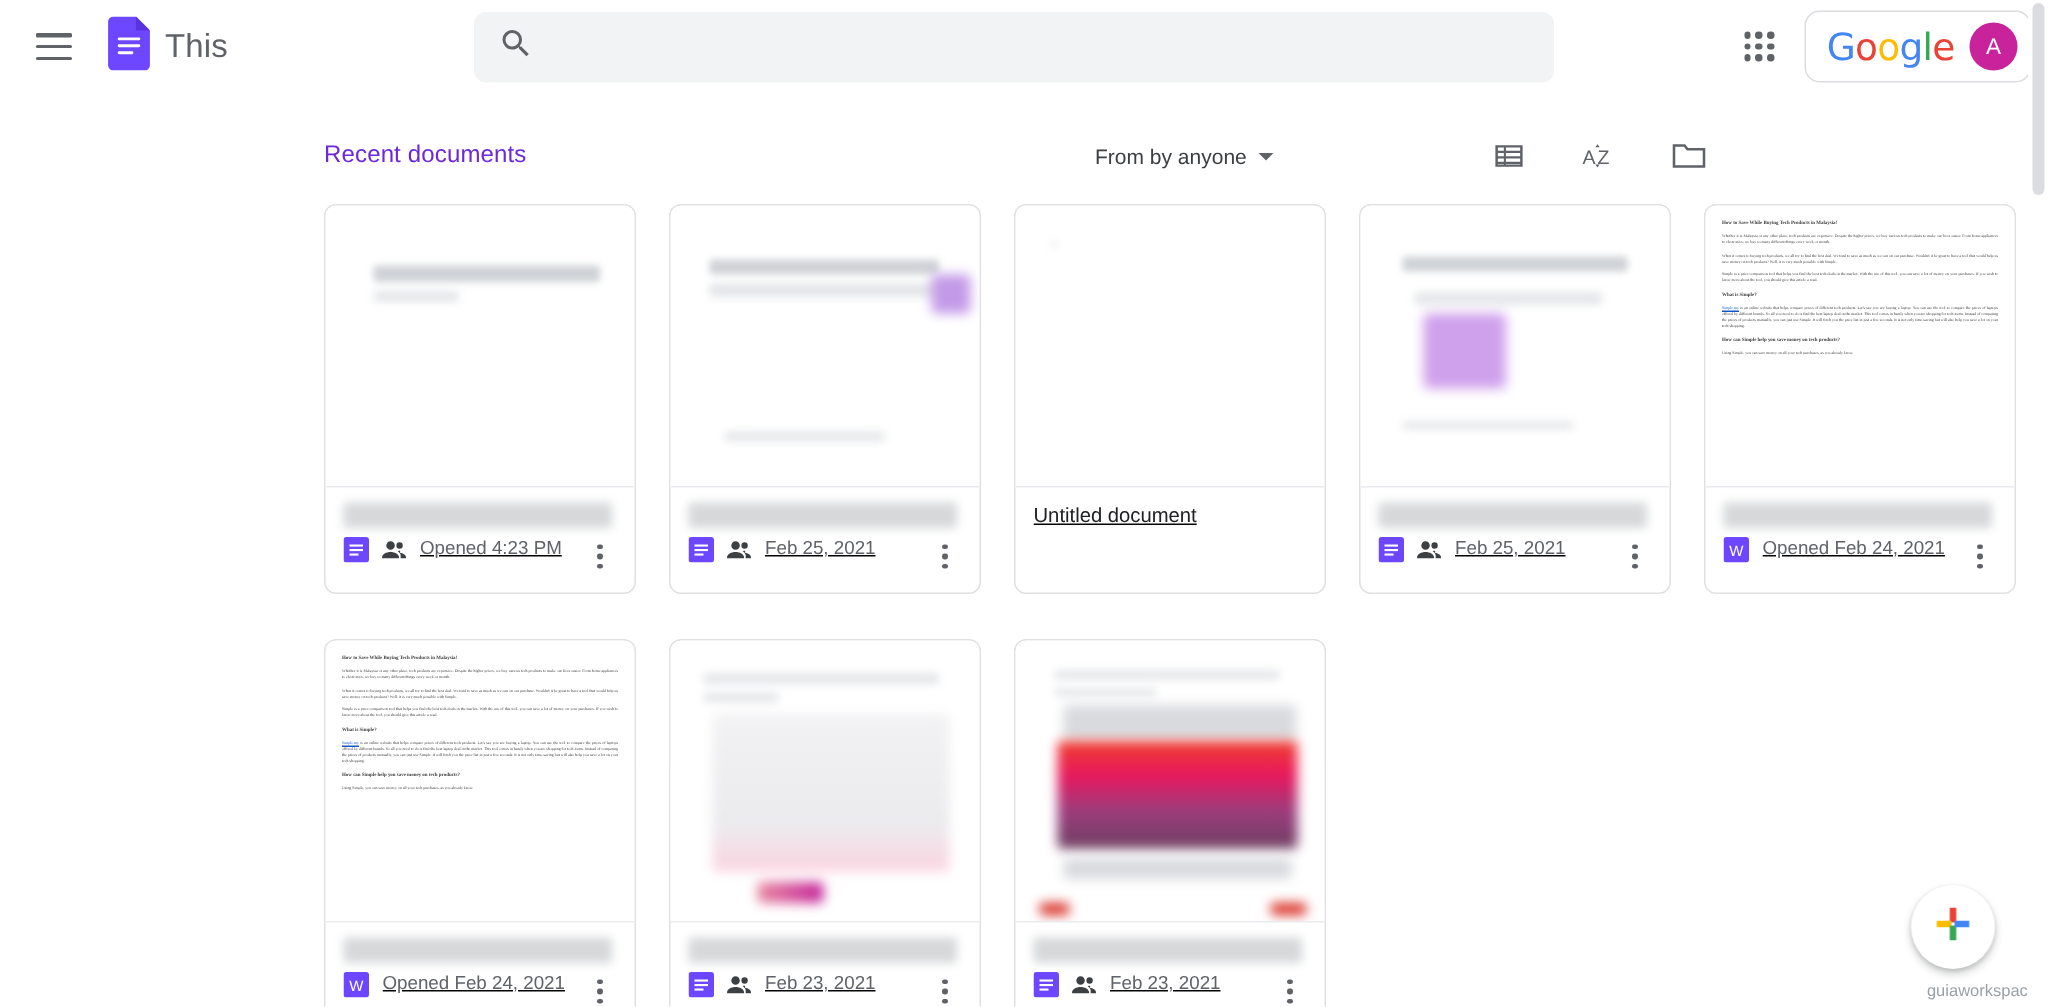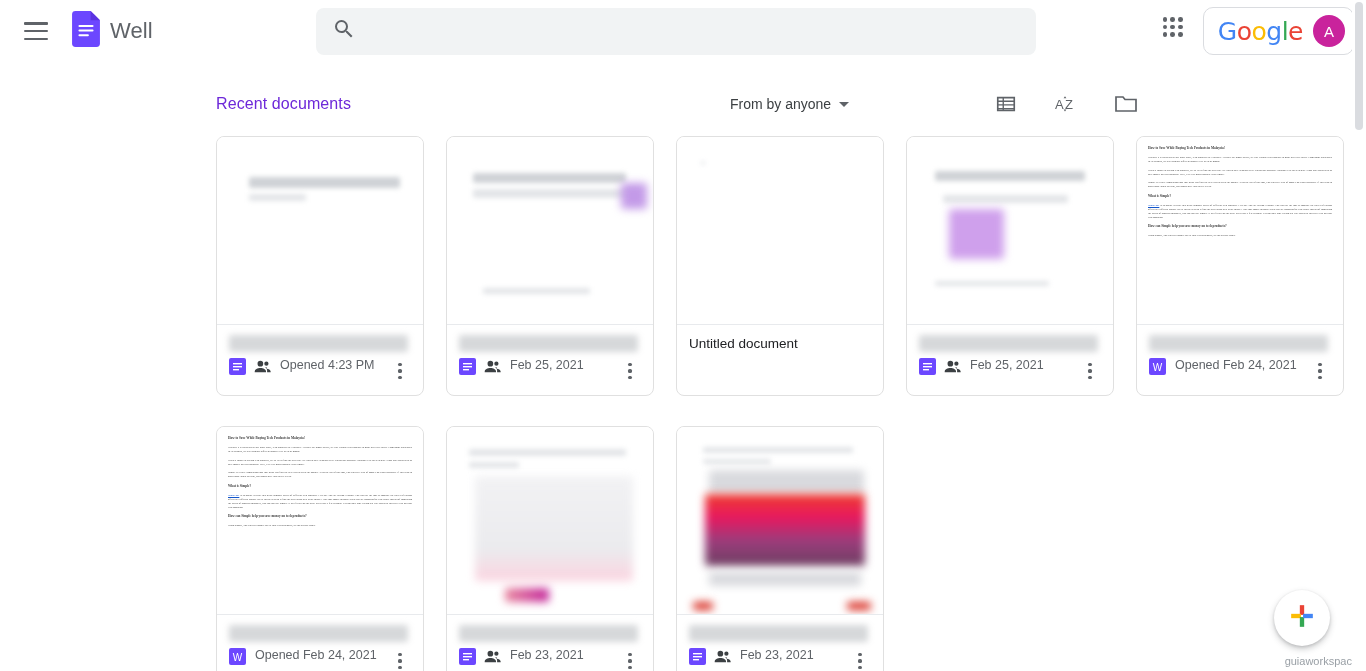--- a/index.html
+++ b/index.html
@@ -55,20 +55,21 @@
     font-family: "Liberation Sans", sans-serif;
     font-size: 16px;
     color: #3c4043;
     width: 100%;
   }
   .search-input::placeholder { color: #70757a; }
 
   .header-right {
     margin-left: auto;
     display: flex;
+    align-items: center;
     gap: 10px;
   }
   .apps-grid {
     width: 40px; height: 40px;
     display: grid;
     grid-template-columns: repeat(3, 1fr);
     grid-template-rows: repeat(3, 1fr);
     gap: 3px;
     padding: 10px;
     cursor: pointer;
@@ -144,21 +145,21 @@
   .blurline { background: #cfd2d6; border-radius: 2px; filter: blur(2.4px); margin-bottom: 6px; }
   .blurline.lite { background: #e3e5e8; filter: blur(2.8px); }
   .imgblock { border-radius: 3px; filter: blur(4px); }
 
   .doc-text { font-size: 2.6px; line-height: 1.55; color: #3b3b3b; padding: 9px 11px 0 11px;
               font-family: "Liberation Serif", serif; }
   .doc-text h4 { font-size: 3.3px; margin-bottom: 5px; }
   .doc-text p { margin-bottom: 4.5px; text-align: justify; }
   .doc-text .lnk { color: #1155cc; text-decoration: underline; }
 
-  .card-info { padding: 10px 4px 11px 12px; }
+  .card-info { padding: 10px 4px 11px 12px; text-decoration: underline; }
   .card-title {
     font-size: 13.5px; color: #202124;
     white-space: nowrap; overflow: hidden; text-overflow: ellipsis;
     margin-bottom: 6px; height: 17px; line-height: 17px;
   }
   .card-title.redacted {
     background: #d6d8da;
     filter: blur(3.2px);
     border-radius: 2px;
     color: transparent;
@@ -221,21 +222,21 @@
   <div class="docs-logo-wrap">
     <span>
       <svg class="docs-icon" viewBox="0 0 48 62">
         <path d="M6 0h26l16 16v40a6 6 0 0 1-6 6H6a6 6 0 0 1-6-6V6a6 6 0 0 1 6-6z" fill="#6c47ff"></path>
         <path d="M32 0l16 16H32z" fill="#5a33e0"></path>
         <rect x="11" y="24" width="26" height="3.4" rx="1.7" fill="#fff"></rect>
         <rect x="11" y="32" width="26" height="3.4" rx="1.7" fill="#fff"></rect>
         <rect x="11" y="40" width="18" height="3.4" rx="1.7" fill="#fff"></rect>
       </svg>
     </span>
-    <span class="docs-title">Well</span>
+    <span class="docs-title">This</span>
   </div>
 
   <div class="search-wrap">
     <span>
       <svg class="search-icon" viewBox="0 0 24 24" fill="#5f6368">
         <path d="M15.5 14h-.79l-.28-.27A6.47 6.47 0 0 0 16 9.5 6.5 6.5 0 1 0 9.5 16c1.61 0 3.09-.59 4.23-1.57l.27.28v.79l5 4.99L20.49 19l-4.99-5zm-6 0C7.01 14 5 11.99 5 9.5S7.01 5 9.5 5 14 7.01 14 9.5 11.99 14 9.5 14z"></path>
       </svg>
     </span>
   </div>
 

